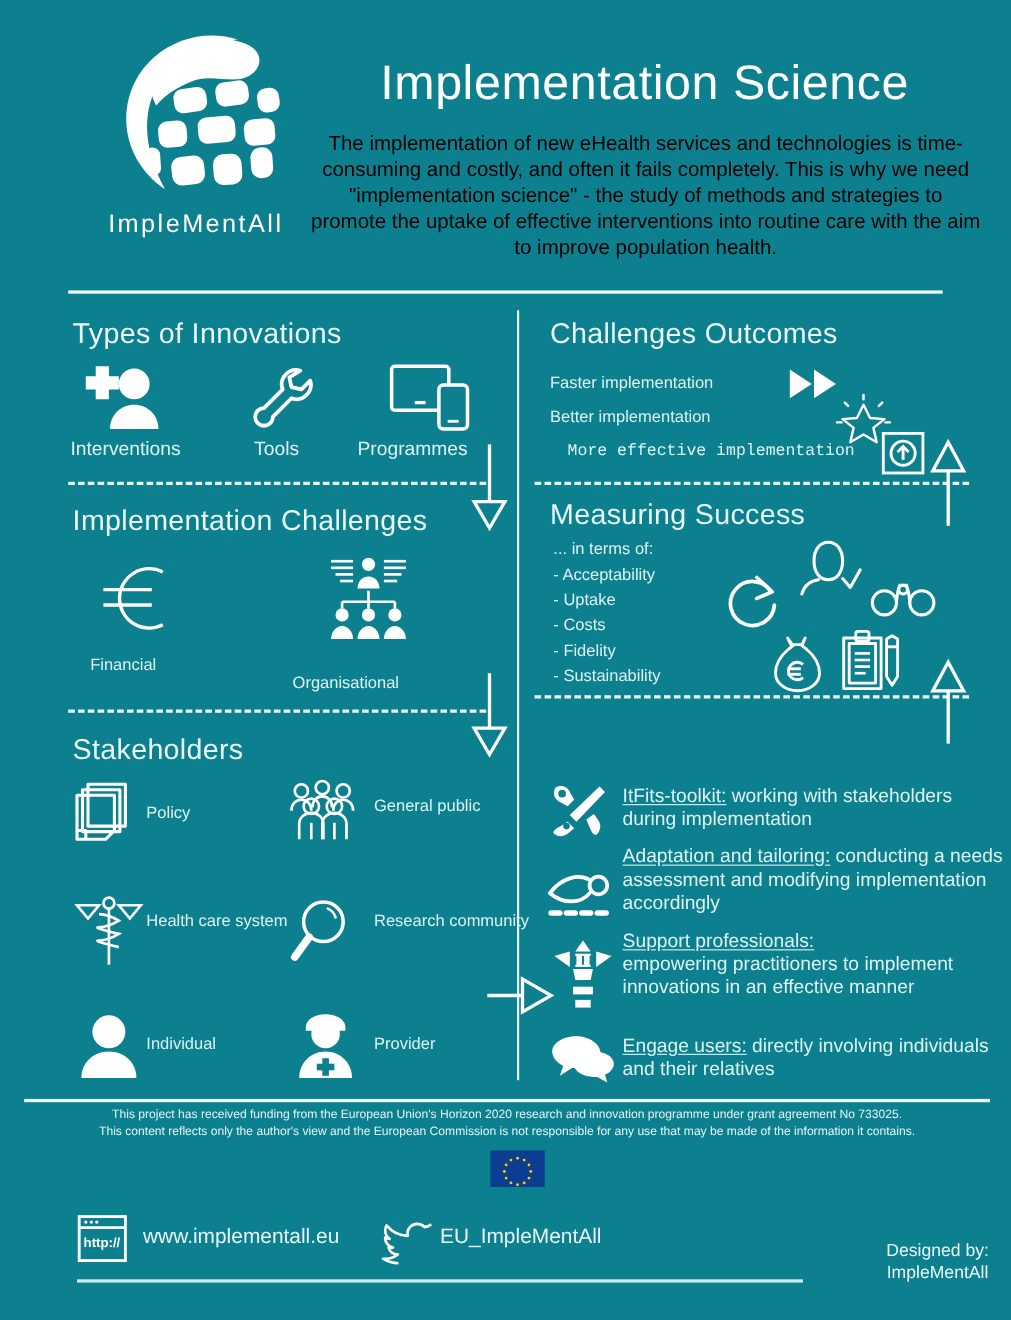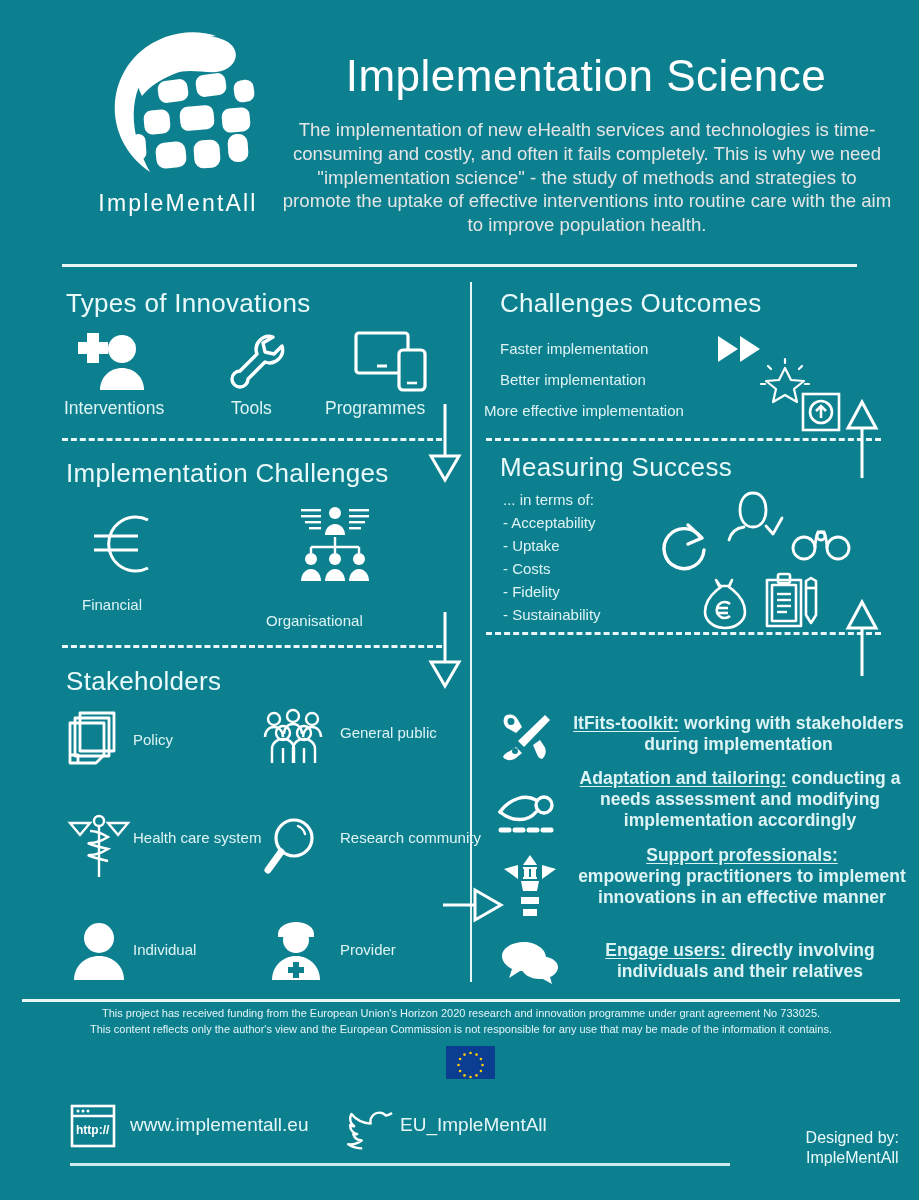--- a/index.html
+++ b/index.html
@@ -14,42 +14,42 @@
 
   
   .header{position:absolute;left:0;top:0;width:919px;height:258px;}
   .logo-wrap{position:absolute;left:78px;top:22px;width:200px;height:215px;}
   .logo-mark{position:absolute;left:10px;top:0;width:180px;height:165px;}
   .logo-word{position:absolute;left:0;top:168px;width:200px;text-align:center;
     font-size:23px;letter-spacing:2.2px;color:#fff;font-weight:300;}
   .head-title{position:absolute;left:286px;top:53px;width:600px;text-align:center;
     font-size:44px;font-weight:300;letter-spacing:0.5px;color:#ffffff;line-height:1.05;}
   .head-body{position:absolute;left:282px;top:118px;width:610px;text-align:center;
-    font-size:18.6px;font-weight:300;line-height:1.28;color:#e5e5e5;}
+    font-size:18.6px;font-weight:300;line-height:1.28;color:#000000;}
 
   .rule-top{position:absolute;left:62px;top:264px;width:795px;height:3px;background:#eaf7f8;}
 
   
   .vdiv{position:absolute;left:470px;top:282px;width:2px;height:700px;background:#e6f6f7;}
   .dash{position:absolute;height:0;border-top:3px dashed #eaf7f8;}
   .dash-l1{left:62px;top:438px;width:380px;}
   .dash-r1{left:486px;top:438px;width:395px;}
   .dash-l2{left:62px;top:645px;width:380px;}
   .dash-r2{left:486px;top:632px;width:395px;}
 
   .sec-title{position:absolute;font-size:26px;font-weight:300;color:#eaf9fa;letter-spacing:0.3px;white-space:nowrap;}
   .lbl{position:absolute;font-size:17.5px;font-weight:300;color:#ddf3f4;line-height:1.18;}
   .lbl.big{font-size:15px;}
 
   
   .ic{position:absolute;}
   svg{display:block;overflow:visible;}
 
   
-  .bullet{position:absolute;font-size:17.5px;font-weight:700;color:#ddf3f4;line-height:1.2;text-align:center;}
+  .bullet{position:absolute;font-size:17.5px;font-weight:400;color:#ddf3f4;line-height:1.2;}
   .bullet u{text-decoration:underline;text-underline-offset:2px;}
 
   
   .arrow{position:absolute;}
 
   
   .rule-mid{position:absolute;left:22px;top:999px;width:878px;height:3px;background:#eaf7f8;}
   .fund{position:absolute;left:24px;top:1006px;width:874px;text-align:center;
     font-size:11px;font-weight:300;line-height:1.45;color:#e3f5f6;}
   .euflag{position:absolute;left:446px;top:1046px;width:49px;height:33px;background:#0b3d91;}
@@ -261,21 +261,21 @@
     <svg width="62" height="50" viewBox="0 0 62 50" fill="none" stroke="#fff" stroke-width="3">
       <line x1="0" y1="25" x2="32" y2="25"></line>
       <polygon points="32,10 32,40 58,25" fill="none"></polygon>
     </svg>
   </div>
 
   <div class="sec-title" style="left:500px;top:288px;">Challenges Outcomes</div>
 
   <div class="lbl big" style="left:500px;top:340px;">Faster implementation</div>
   <div class="lbl big" style="left:500px;top:371px;">Better implementation</div>
-  <div class="lbl big" style="left:484px;top:402px;">More effective implementation</div>
+  <div class="lbl big" style="left:516px;top:402px;font-family:Liberation Mono, monospace;">More effective implementation</div>
 
   <div class="ic" style="left:718px;top:336px;">
     <svg width="46" height="26" viewBox="0 0 46 26" fill="#fff">
       <polygon points="0,0 20,13 0,26"></polygon>
         <polygon points="22,0 42,13 22,26"></polygon>
     </svg>
   </div>
 
   <div class="ic" style="left:760px;top:358px;">
     <svg width="50" height="46" viewBox="0 0 50 46" fill="none" stroke="#fff" stroke-width="2.2" stroke-linejoin="round">

